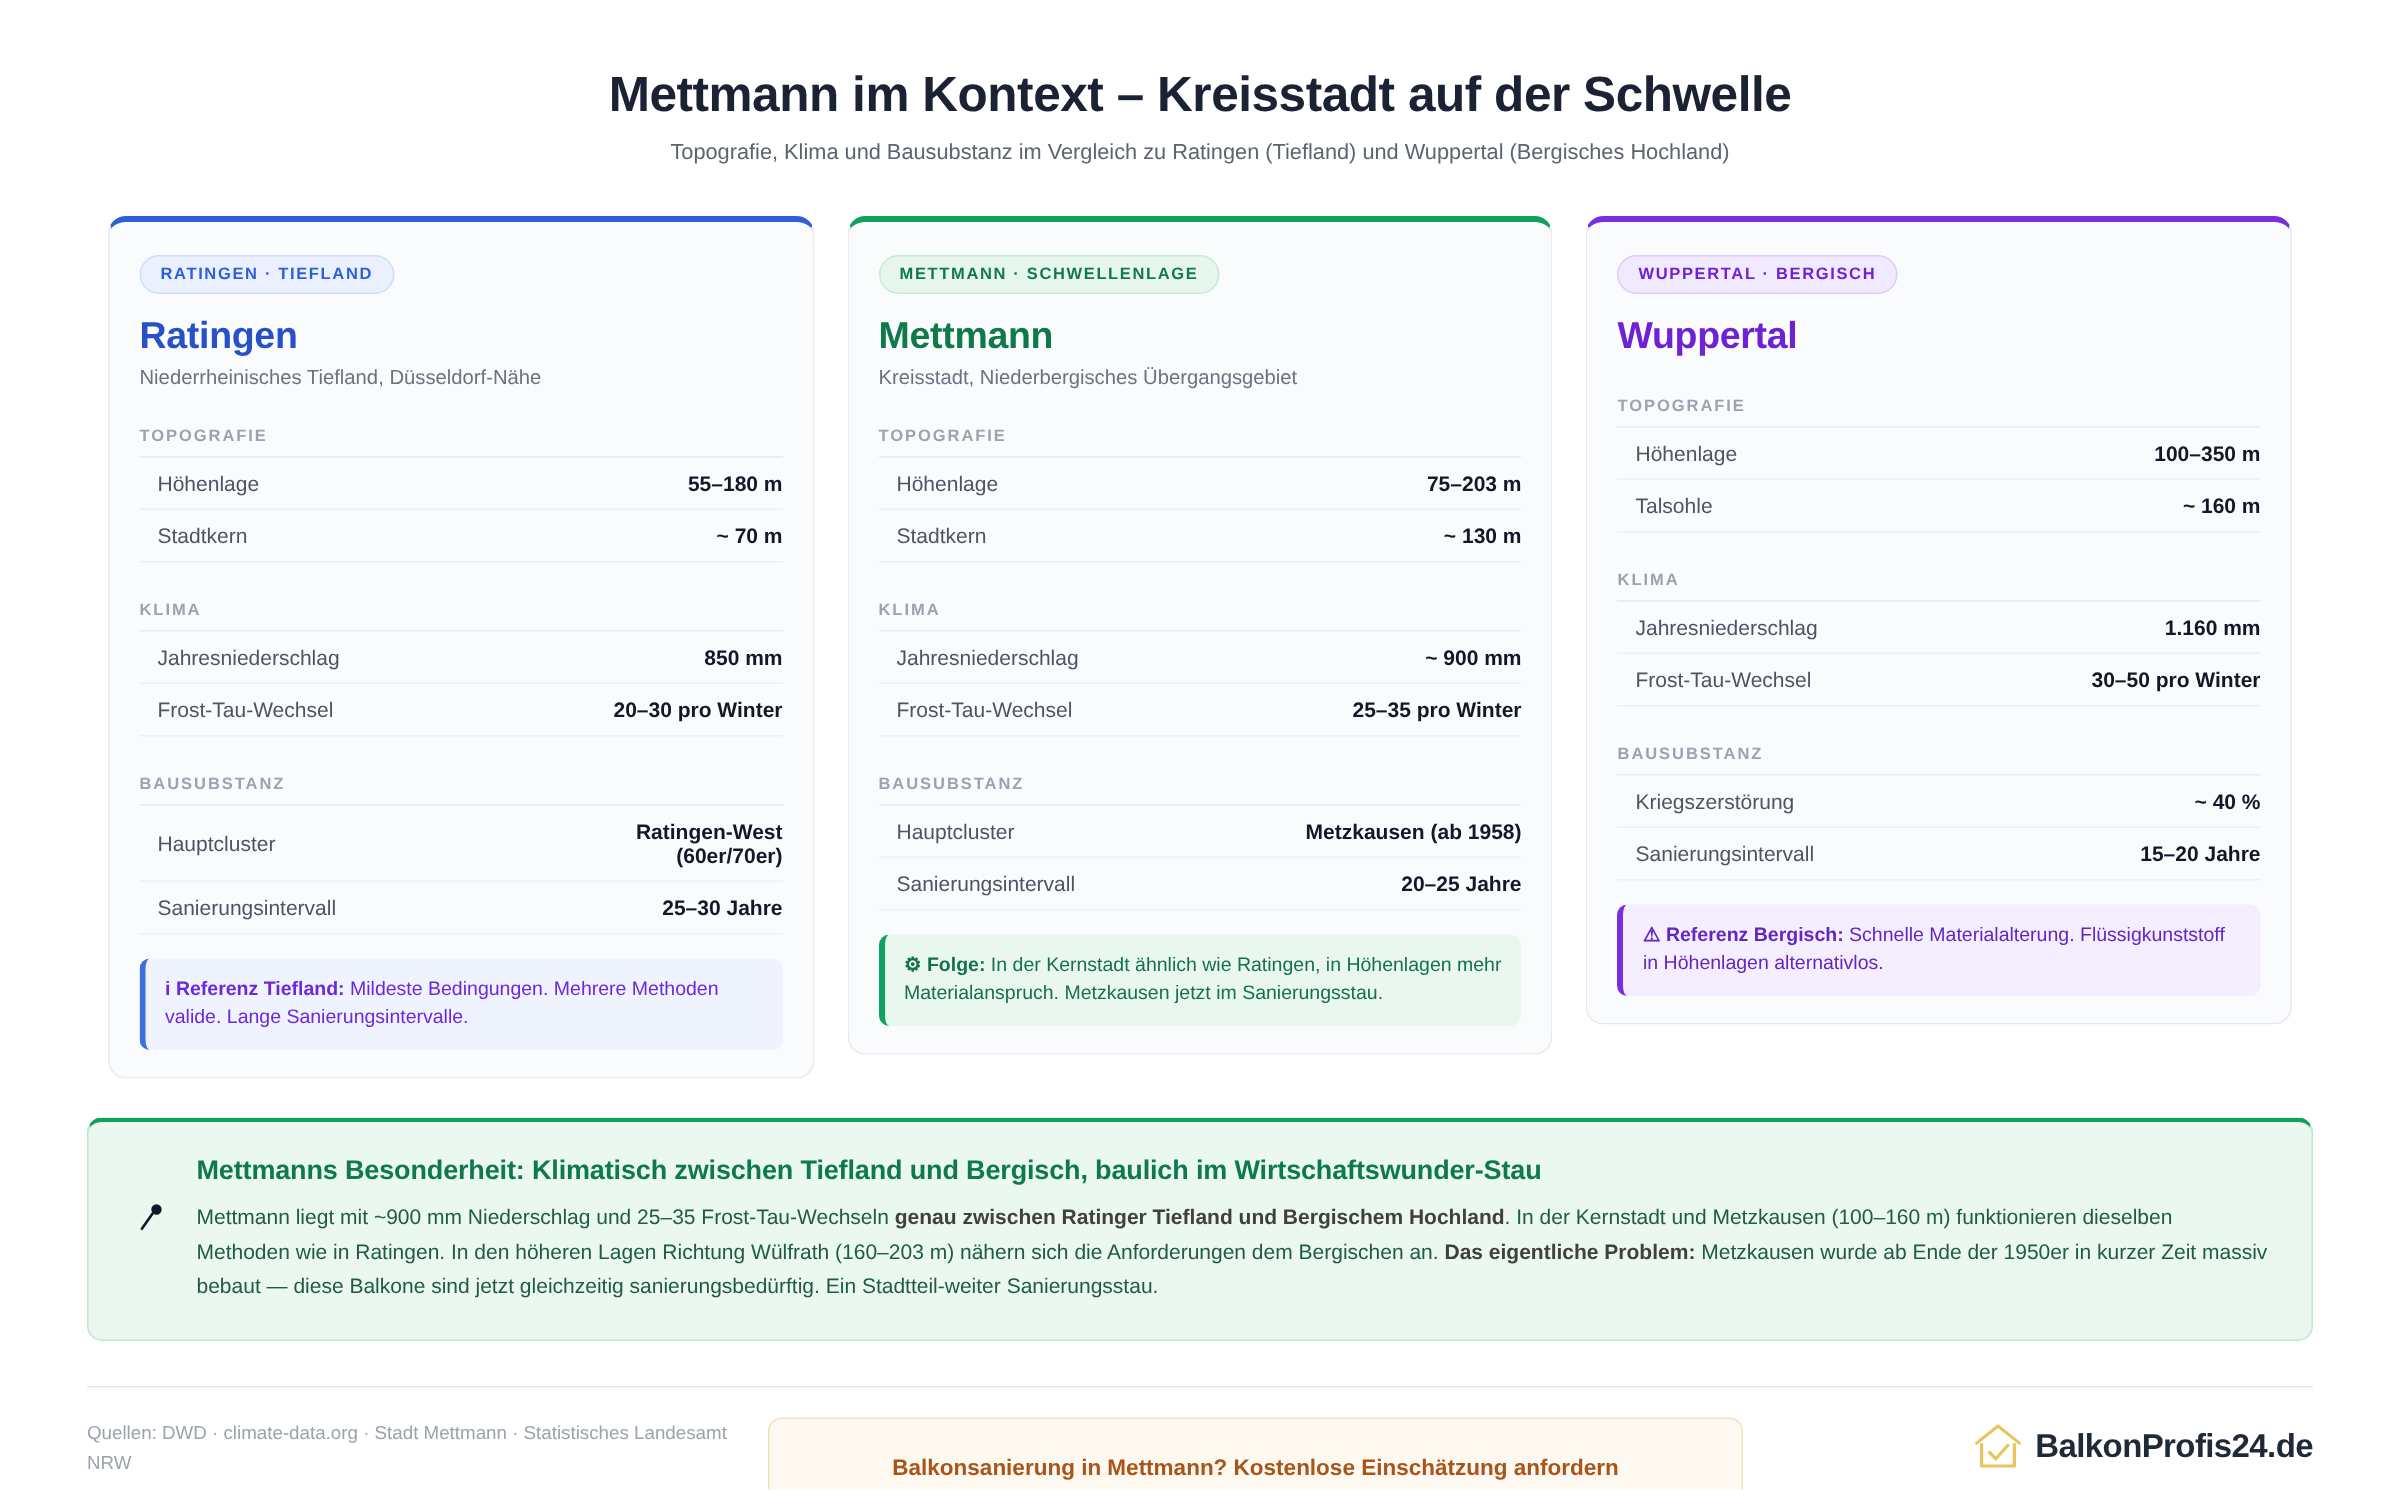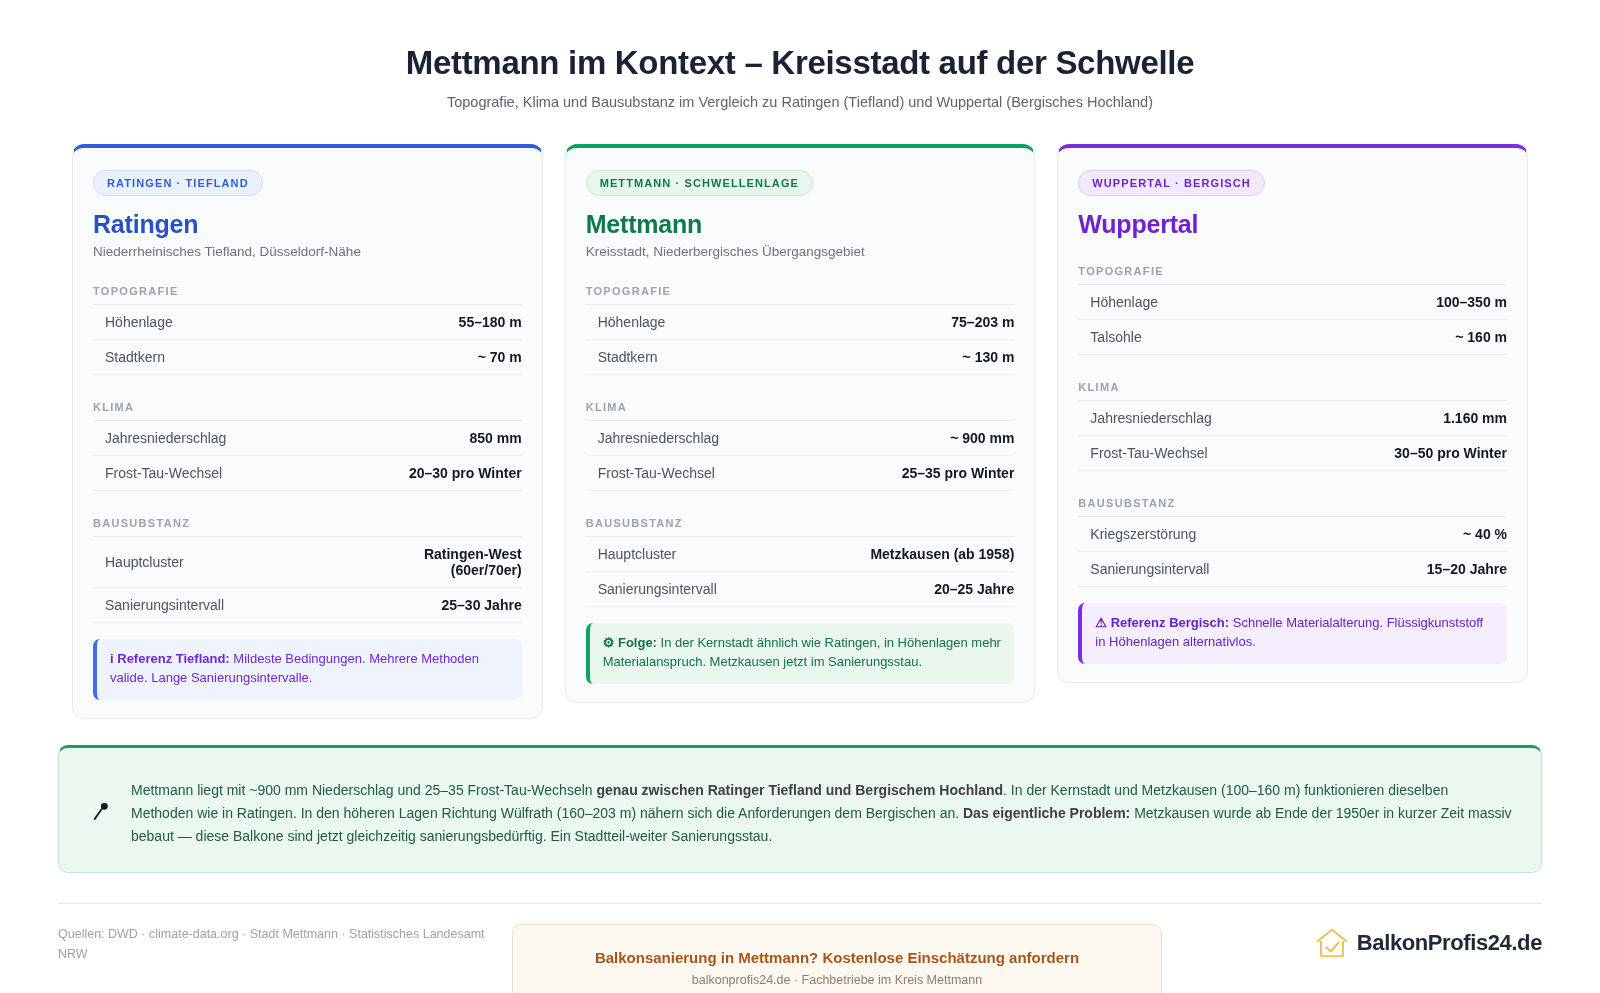--- a/index.html
+++ b/index.html
@@ -272,20 +272,21 @@
     </div>
 
   </div>
 
   <div class="highlight">
     <svg class="pin-icon" viewBox="0 0 24 24">
       <path d="M16 4.5 a3.2 3.2 0 1 1 0 6.4 a3.2 3.2 0 1 1 0 -6.4 Z" fill="#111827"></path>
       <path d="M13.6 10.2 L7 19.5" stroke="#111827" stroke-width="1.6" stroke-linecap="round" fill="none"></path>
     </svg>
     <div class="body">
+      <h2>Mettmanns Besonderheit: Klimatisch zwischen Tiefland und Bergisch, baulich im Wirtschaftswunder-Stau</h2>
       <p>
         <span>Mettmann liegt mit ~900 mm Niederschlag und 25–35 Frost-Tau-Wechseln </span><b>genau zwischen Ratinger Tiefland und Bergischem Hochland</b><span>. In der Kernstadt und Metzkausen (100–160 m) funktionieren dieselben Methoden wie in Ratingen. In den höheren Lagen Richtung Wülfrath (160–203 m) nähern sich die Anforderungen dem Bergischen an. </span><b>Das eigentliche Problem:</b><span> Metzkausen wurde ab Ende der 1950er in kurzer Zeit massiv bebaut — diese Balkone sind jetzt gleichzeitig sanierungsbedürftig. Ein Stadtteil-weiter Sanierungsstau.</span>
       </p>
     </div>
   </div>
 
   <div class="divider"></div>
 
   <div class="footer">
     <div class="sources">Quellen: DWD · climate-data.org · Stadt Mettmann · Statistisches Landesamt NRW</div>

